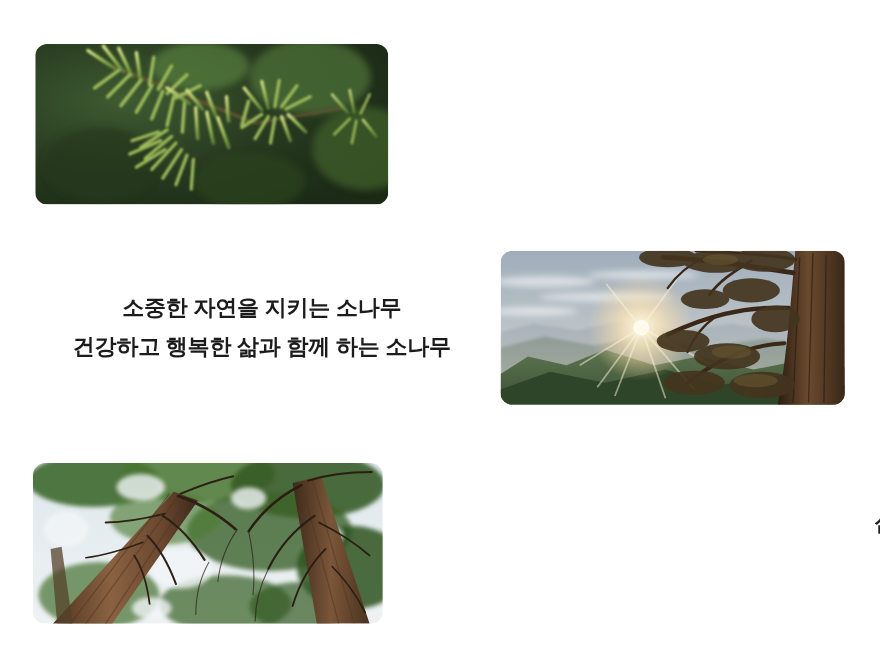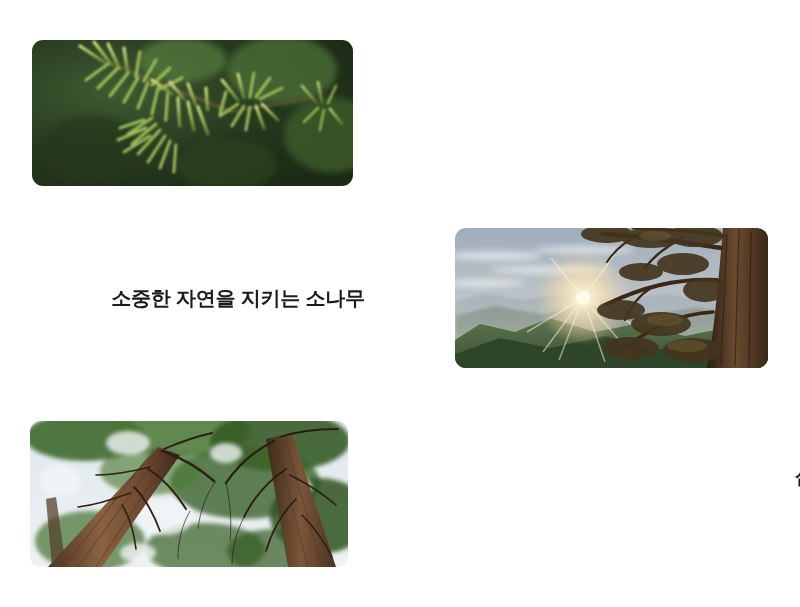--- a/index.html
+++ b/index.html
@@ -168,20 +168,21 @@
     <div class="caption caption-1">
       <span class="line">1년, 365일 4계절 내내</span>
       <span class="line">늘 푸른빛을 유지하는 소나무</span>
     </div>
   </div>
 
   <div class="row row-2">
 
     <div class="caption caption-2">
       <span class="line">소중한 자연을 지키는 소나무</span>
+      <span class="line">건강하고 행복한 삶과 함께 하는 소나무</span>
     </div>
 
     <div class="photo photo-2" style="margin-left:17px;">
       <svg width="313" height="140" viewBox="0 0 313 140" xmlns="http://www.w3.org/2000/svg">
         <defs>
           <linearGradient id="skyGrad" x1="0" y1="0" x2="0" y2="1">
             <stop offset="0%" stop-color="#9fadbb"></stop>
             <stop offset="45%" stop-color="#b9c1c6"></stop>
             <stop offset="100%" stop-color="#ddd3c3"></stop>
           </linearGradient>

